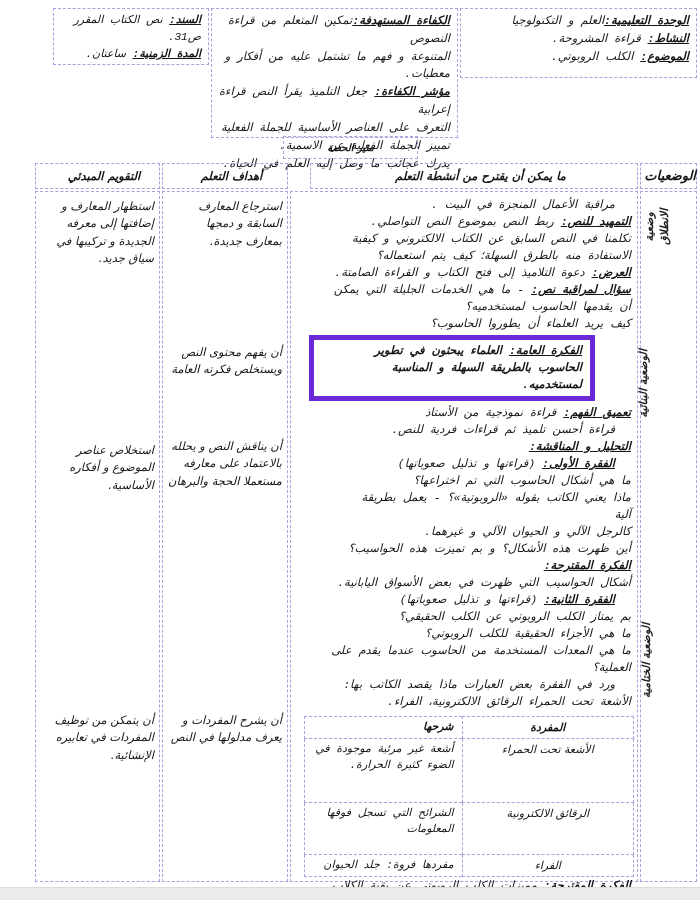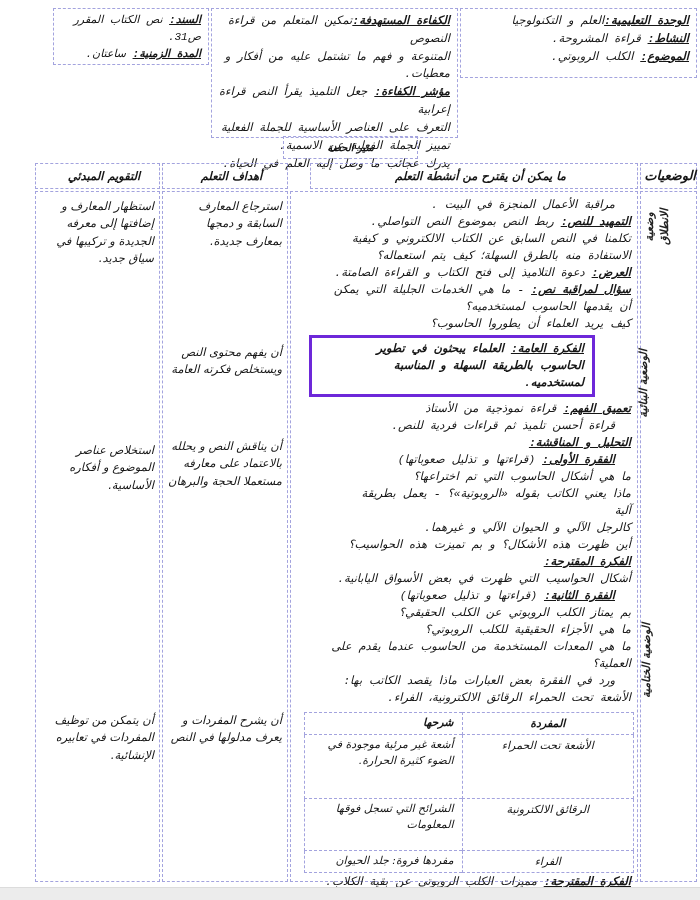--- a/index.html
+++ b/index.html
@@ -32,28 +32,28 @@
   .b-sit  { right: 3px;   width: 57px;  overflow: visible; }
   .b-act  { right: 62px;  width: 348px; padding: 4px 6px 0; line-height: 17px; overflow: visible; }
   .b-obj  { right: 412px; width: 126px; }
   .b-eval { right: 540px; width: 125px; }
   .rot { position: absolute; transform: rotate(-90deg); font-weight: bold; font-size: 11px; color: #222; }
   .rot-1 { width: 66px; text-align: center; line-height: 1.35; left: -16px; top: 20px; white-space: normal; }
   .rot-2 { white-space: nowrap; left: -32px; top: 185px; }
   .rot-3 { white-space: nowrap; left: -32px; top: 462px; }
   .indent { padding-right: 16px; }
   .idea-box {
-    border: 3px solid #6d28d9; width: 286px; margin: 3px 36px 3px 0;
+    border: 5px solid #6d28d9; width: 286px; margin: 3px 36px 3px 0;
     padding: 2px 8px 3px; line-height: 17px; font-weight: bold;
   }
   .vocab { border-collapse: collapse; width: 330px; margin: 6px -3px 0 0; font-size: 11px; }
   .vocab td, .vocab th { border: 1px dashed #a3a3de; vertical-align: top; padding: 2px 8px; }
   .vocab th { text-align: center; font-weight: bold; height: 20px; }
   .vocab .term { width: 172px; text-align: center; }
-  .vocab .meaning { width: 158px; text-align: right; line-height: 16px; }
+  .vocab .meaning { width: 158px; text-align: right; line-height: 16px; font-family: Liberation Mono, monospace; }
   .vr1 td { height: 64px; }
   .vr2 td { height: 52px; }
   .vr3 td { height: 22px; }
   .blk { position: absolute; right: 5px; left: 4px; line-height: 1.5; }
   .obj-1 { top: 6px; }   .obj-2 { top: 152px; } .obj-3 { top: 246px; } .obj-4 { top: 520px; }
   .ev-1  { top: 6px; }   .ev-2  { top: 250px; } .ev-3  { top: 520px; }
   .final-line { margin-top: 0; }
   .bottom-strip {
     position: absolute; left: 0; right: 0; bottom: 0; height: 13px;
     background: #ececec; border-top: 1px solid #dcdcdc;

